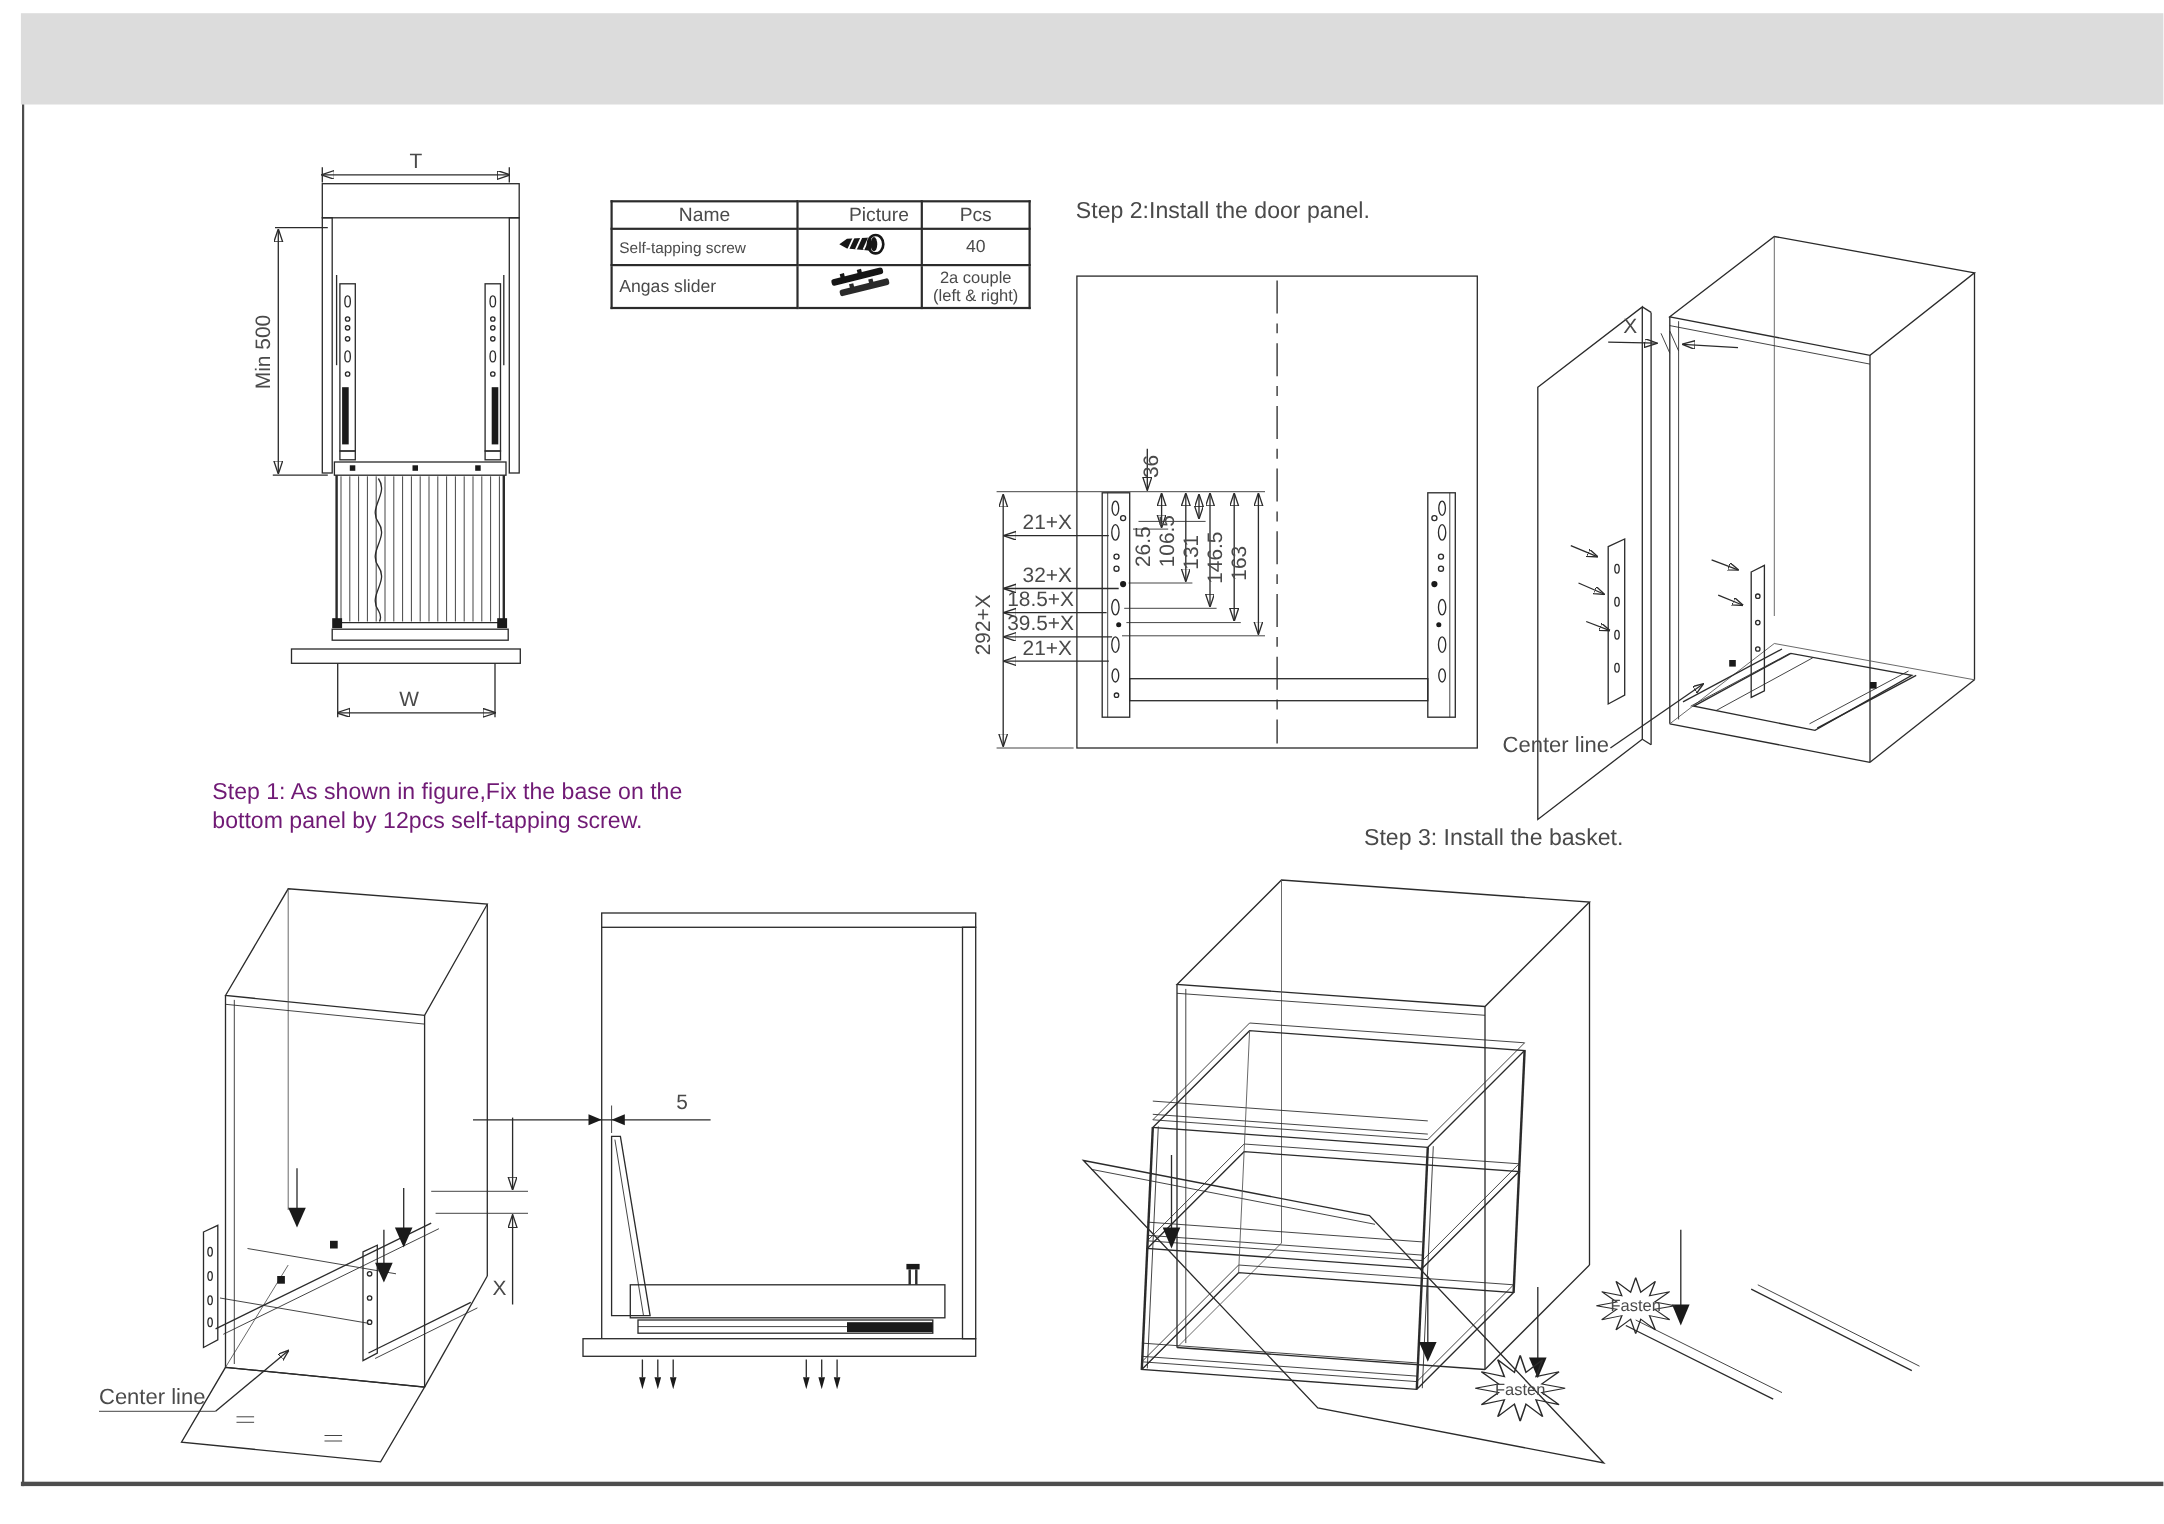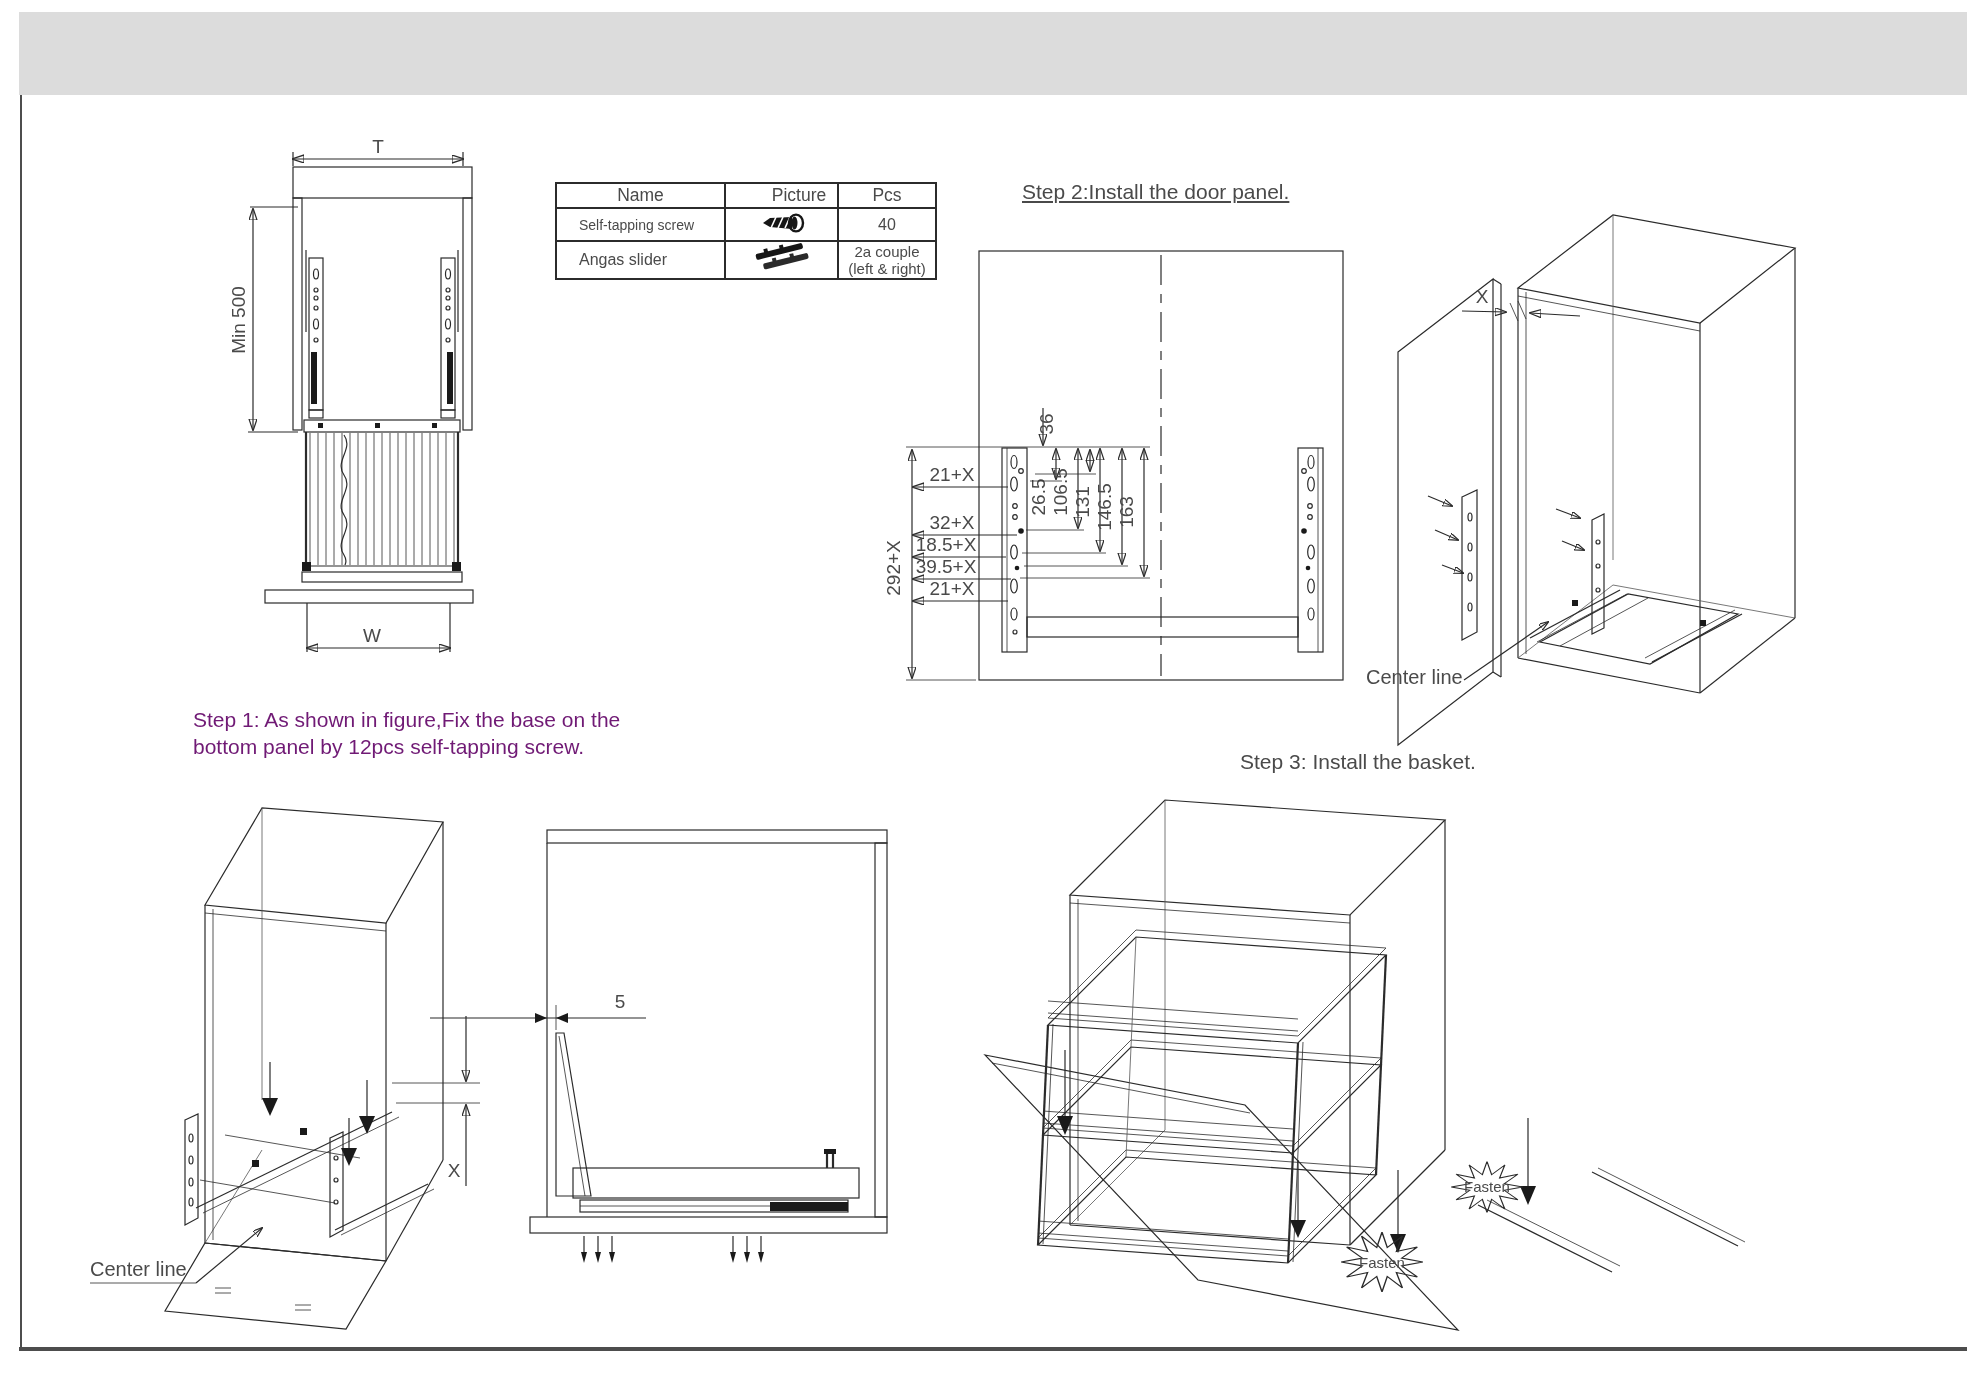--- a/index.html
+++ b/index.html
@@ -3,29 +3,29 @@
 <meta charset="utf-8">
 <style>
   html,body{margin:0;padding:0;background:#fff;}
   #page{position:relative;width:1967px;height:1385px;background:#ffffff;overflow:hidden;
         font-family:"Liberation Sans",sans-serif;color:#4a4a4a;}
   .topbar{position:absolute;left:19px;top:12px;width:1948px;height:83px;background:#dcdcdc;}
   .leftline{position:absolute;left:20px;top:95px;width:2px;height:1256px;background:#4d4d4d;}
   .bottomline{position:absolute;left:19px;top:1347px;width:1948px;height:4px;background:#4d4d4d;}
   .title{position:absolute;left:70px;top:98px;font-size:27px;font-weight:700;color:#3b3b3b;letter-spacing:.2px;}
   .heading{position:absolute;font-size:21px;color:#4a4a4a;white-space:nowrap;}
-  #step2-heading{left:1022px;top:180px;text-decoration:underline;}
+  #step2-heading{left:978px;top:180px;}
   #step3-heading{left:1240px;top:750px;}
   #step1-text{position:absolute;left:193px;top:706px;font-size:21px;line-height:27px;color:#701a75;}
   table.parts{position:absolute;left:555px;top:182px;border-collapse:collapse;table-layout:fixed;}
   table.parts td,table.parts th{border:2px solid #2b2b2b;color:#4a4a4a;overflow:hidden;}
   table.parts th{font-weight:normal;font-size:17.5px;}
   .c-name{width:165px;} .c-pic{width:74px;padding-left:36px;} .c-pcs{width:94px;margin-left:47px;}
   .r-head{height:20px;} .r-one{height:33px;} .r-two{height:26px;}
-  td.nm{padding-left:22px;text-align:left;}
+  td.nm{padding-left:6px;text-align:left;}
   td.ct,th{text-align:center;vertical-align:middle;}
   .fs14{font-size:14px;} .fs16{font-size:16px;} .fs15{font-size:15px;line-height:17px;}
   svg#art{position:absolute;left:0;top:0;}
   svg#art line,svg#art path,svg#art rect,svg#art polygon,svg#art ellipse,svg#art circle,svg#art polyline{
       stroke:#2b2b2b;fill:none;stroke-width:1.2;}
   svg#art text{font-family:"Liberation Sans",sans-serif;fill:#4a4a4a;font-size:19px;stroke:none;}
   svg#art .fill{fill:#1a1a1a;stroke:none;}
   svg#art .thick{stroke-width:2.2;}
   svg#art .thin{stroke-width:0.8;}
   svg#art .lt{stroke-width:0.8;stroke:#555;}

